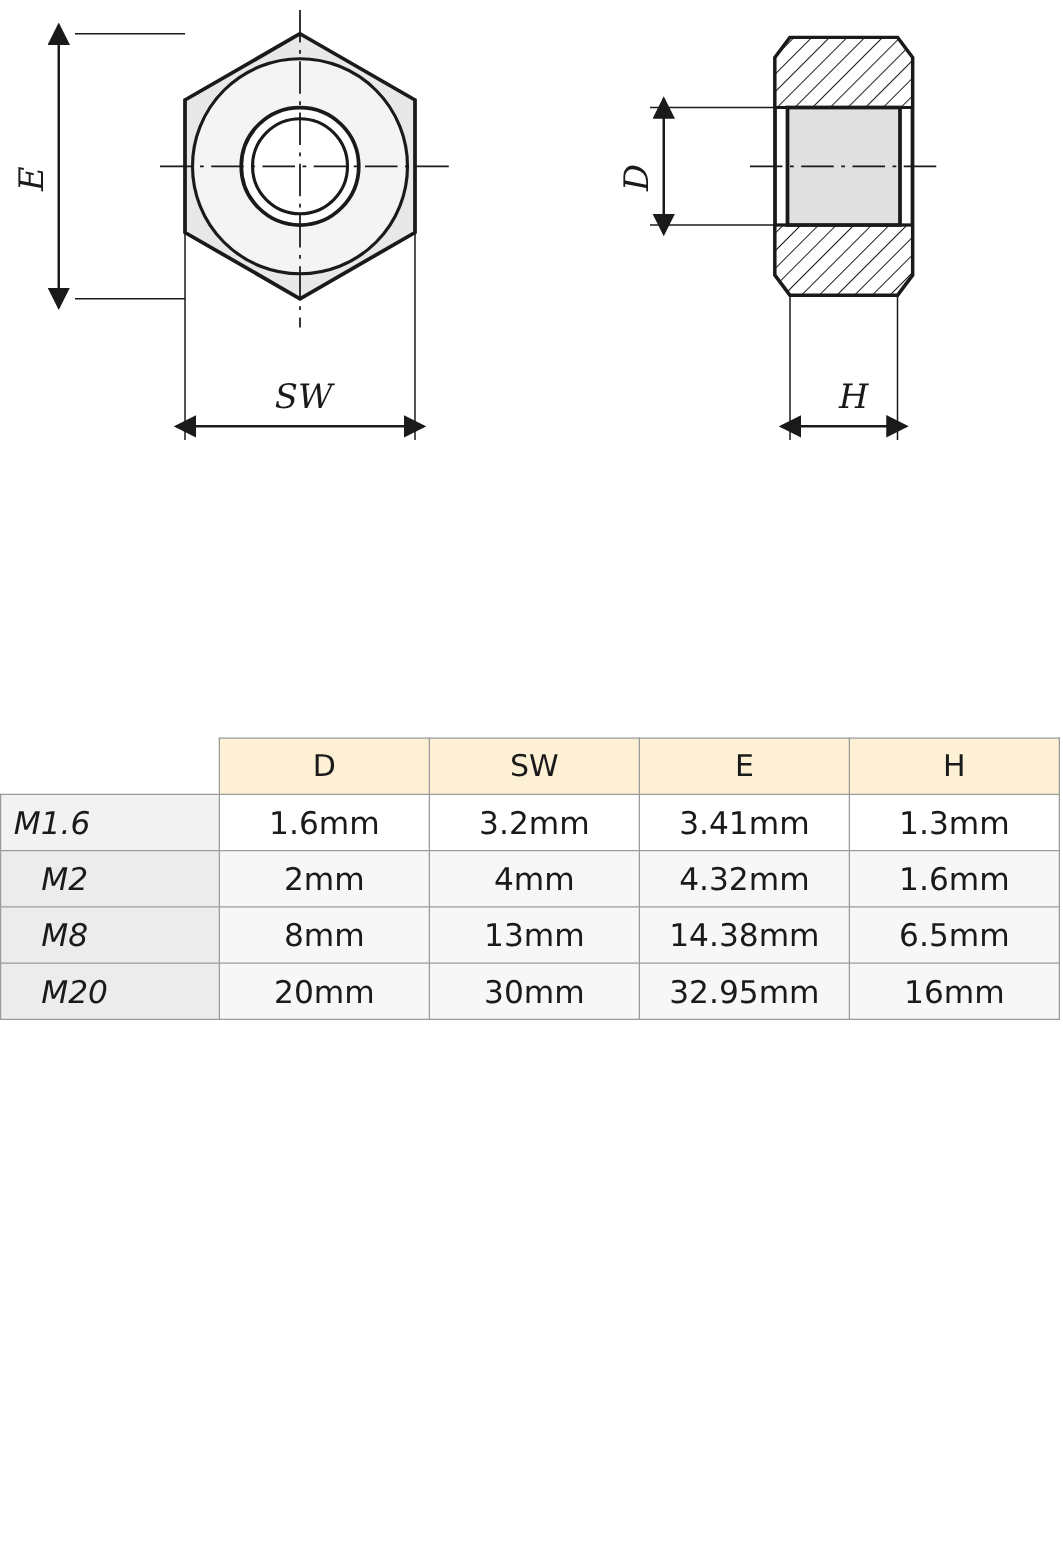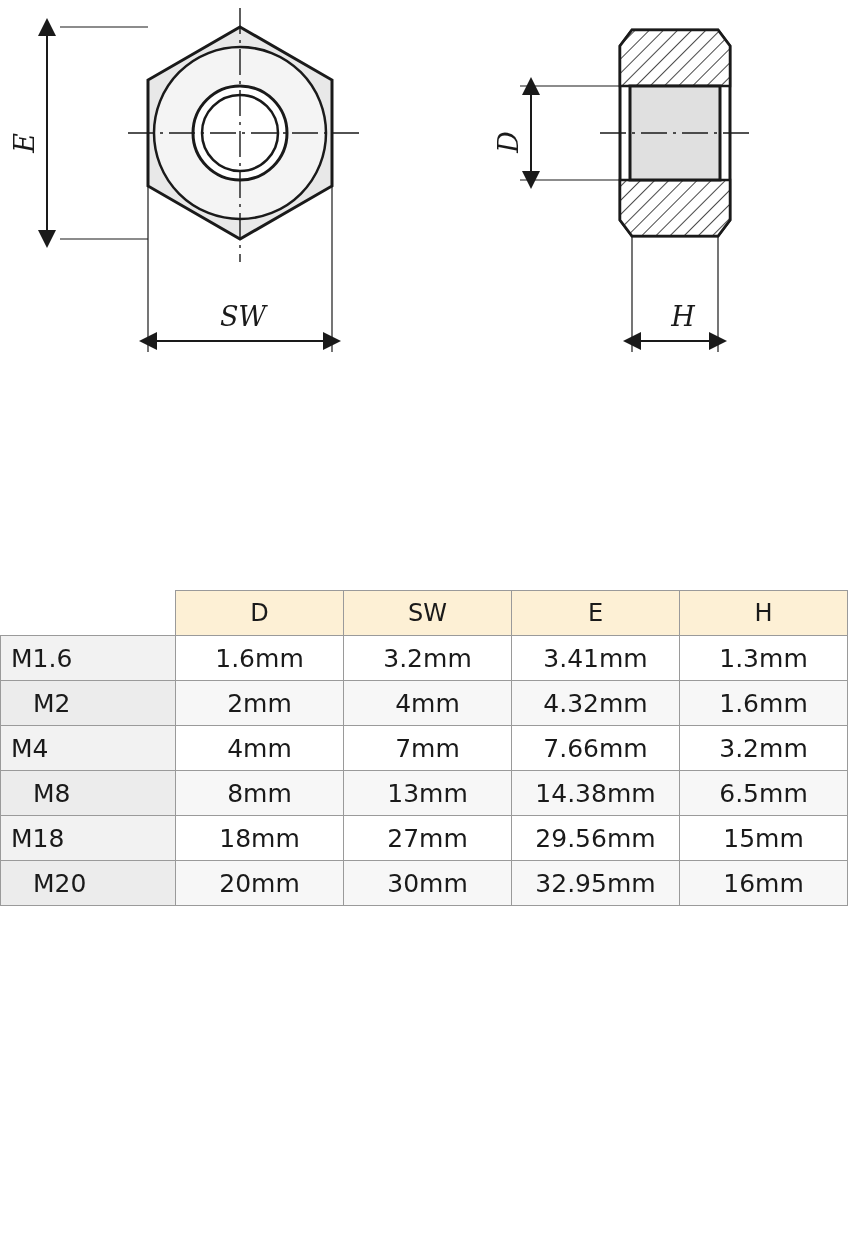--- a/index.html
+++ b/index.html
@@ -57,20 +57,21 @@
     font-size: 24px;
   }
   table.specs th.corner {
     background: #ffffff;
     border: none;
   }
   table.specs td.rowhead {
     text-align: left;
     padding-left: 10px;
     background: #f2f2f2;
+    font-style: italic;
   }
   table.specs tr.alt td {
     background: #f7f7f7;
   }
   table.specs tr.alt td.rowhead {
     background: #ececec;
     padding-left: 32px;
   }
   col.c0 { width: 175px; }
   col.c1 { width: 168px; }
@@ -176,41 +177,27 @@
           <td>3.41mm</td>
           <td>1.3mm</td>
         </tr>
         <tr class="alt">
           <td class="rowhead">M2</td>
           <td>2mm</td>
           <td>4mm</td>
           <td>4.32mm</td>
           <td>1.6mm</td>
         </tr>
-        <tr>
-          <td class="rowhead">M4</td>
-          <td>4mm</td>
-          <td>7mm</td>
-          <td>7.66mm</td>
-          <td>3.2mm</td>
-        </tr>
         <tr class="alt">
           <td class="rowhead">M8</td>
           <td>8mm</td>
           <td>13mm</td>
           <td>14.38mm</td>
           <td>6.5mm</td>
         </tr>
-        <tr>
-          <td class="rowhead">M18</td>
-          <td>18mm</td>
-          <td>27mm</td>
-          <td>29.56mm</td>
-          <td>15mm</td>
-        </tr>
         <tr class="alt">
           <td class="rowhead">M20</td>
           <td>20mm</td>
           <td>30mm</td>
           <td>32.95mm</td>
           <td>16mm</td>
         </tr>
       </tbody>
     </table>
   </div>

